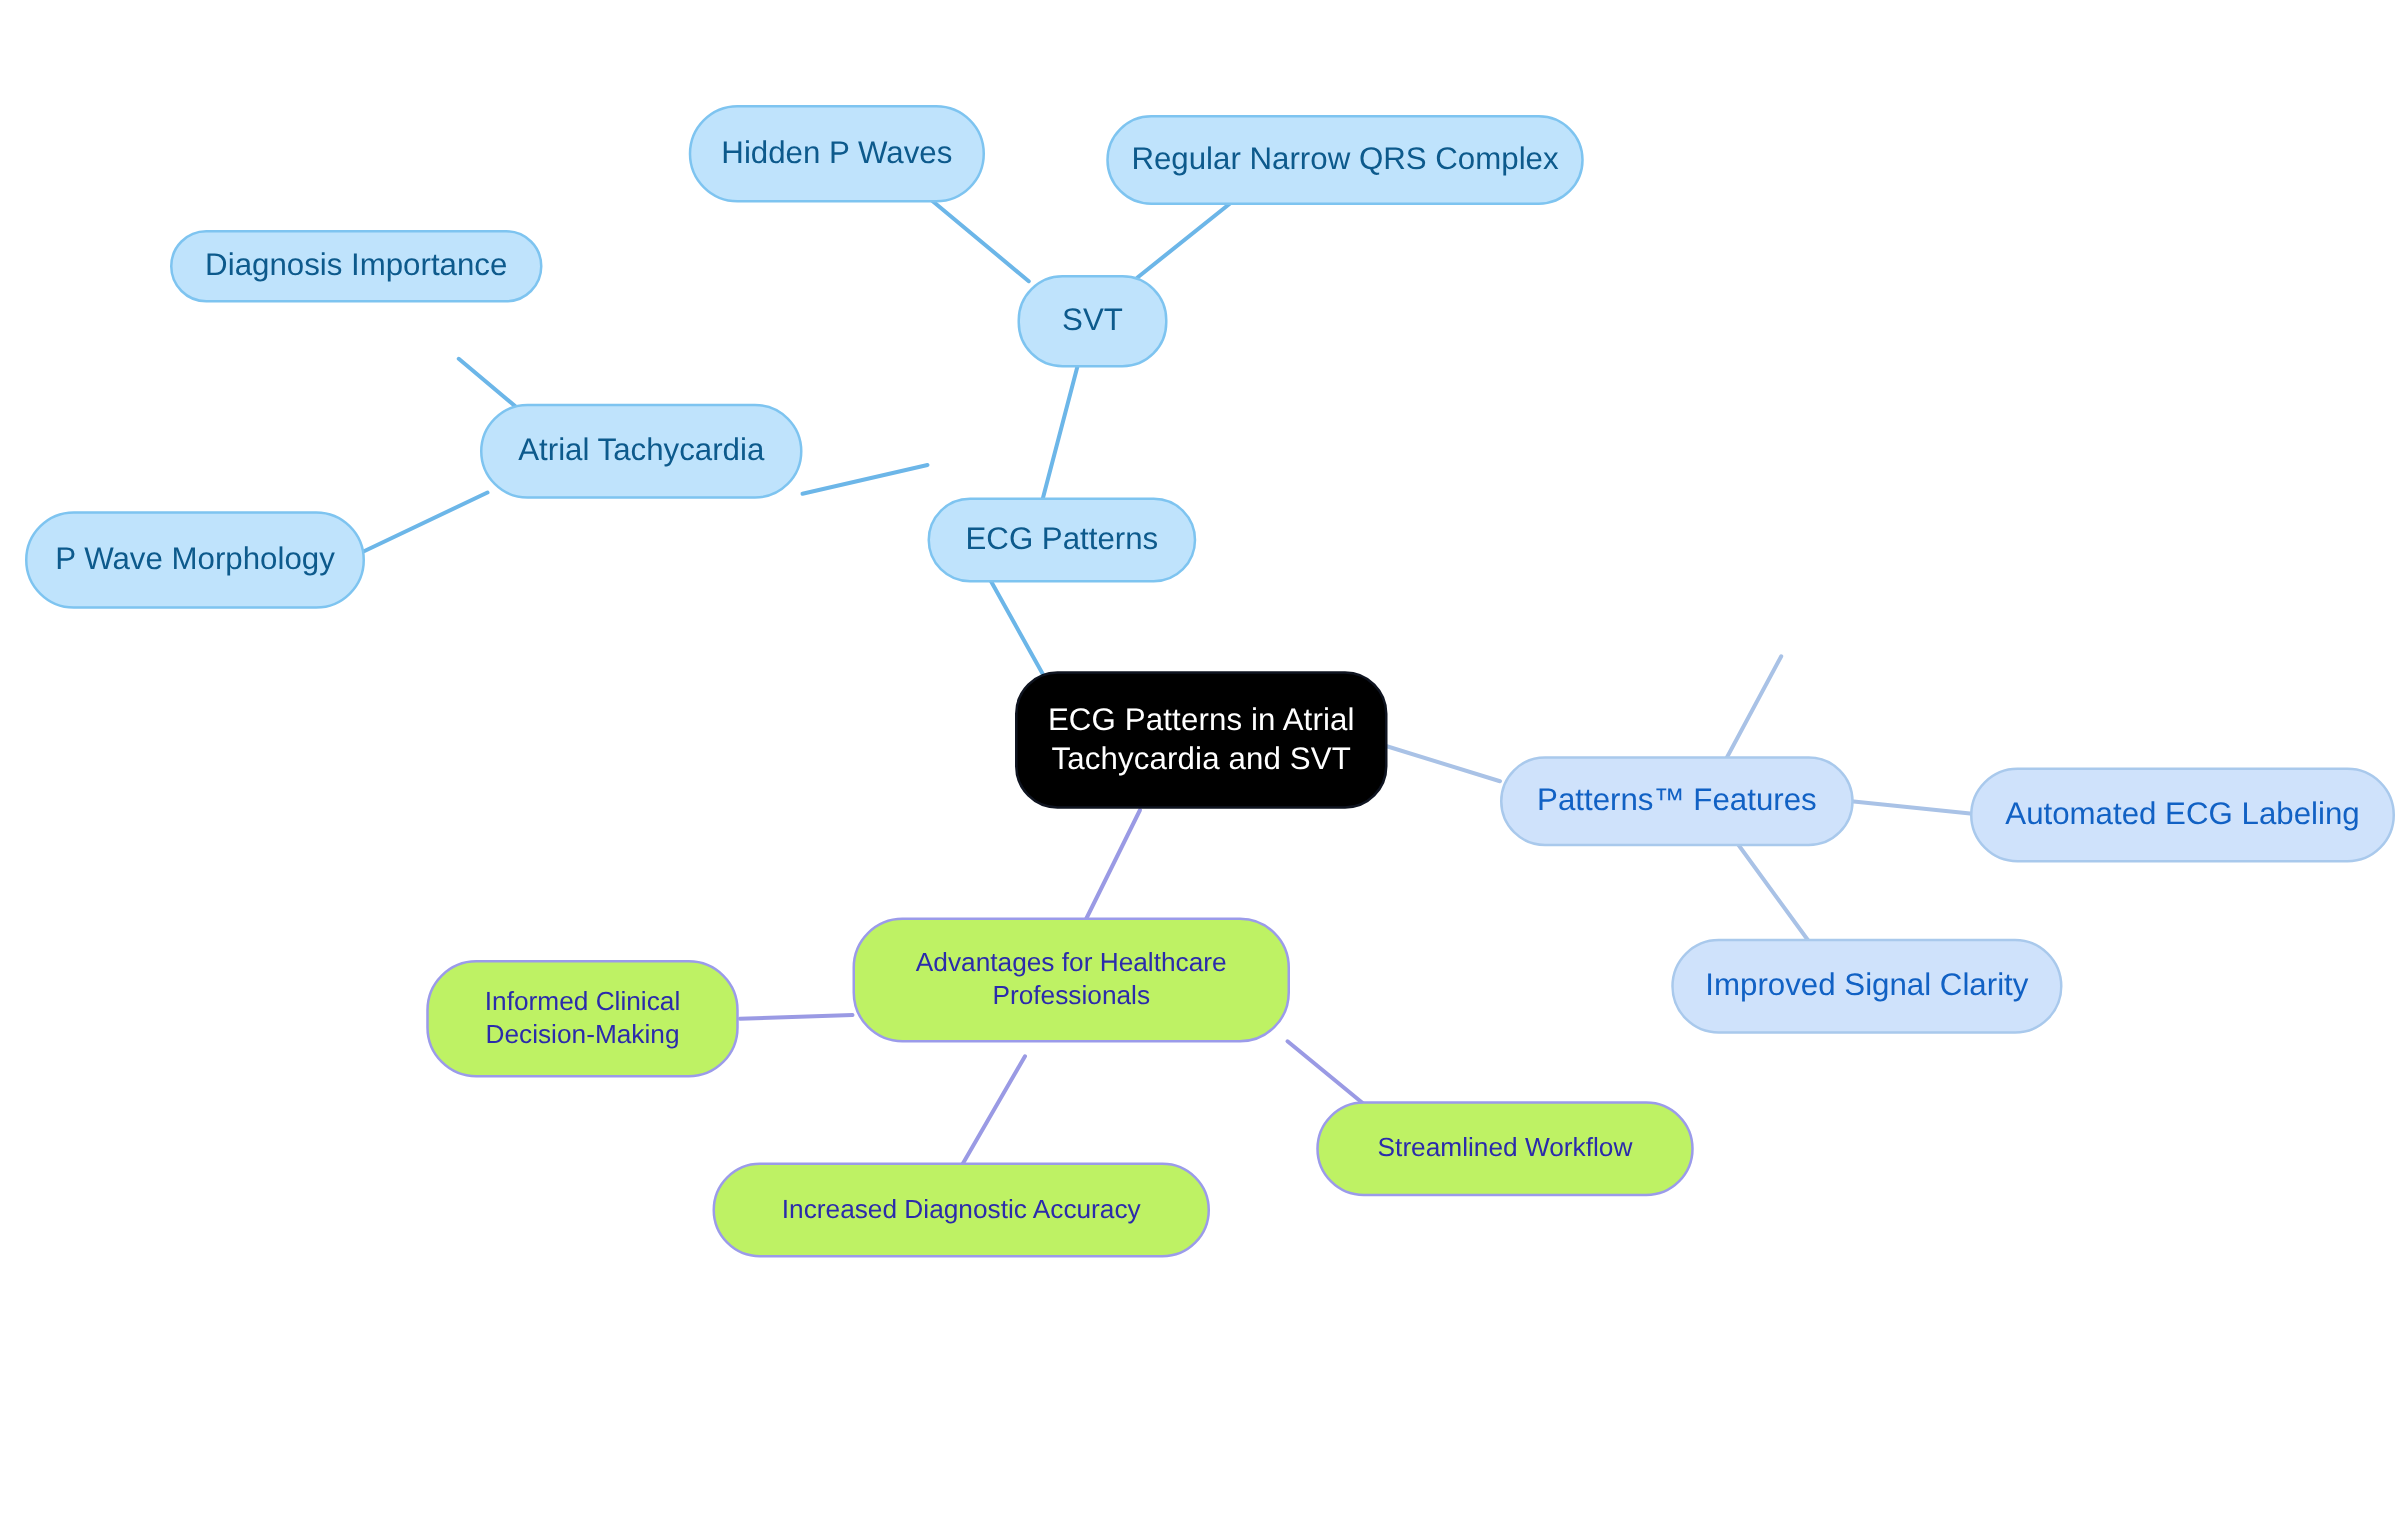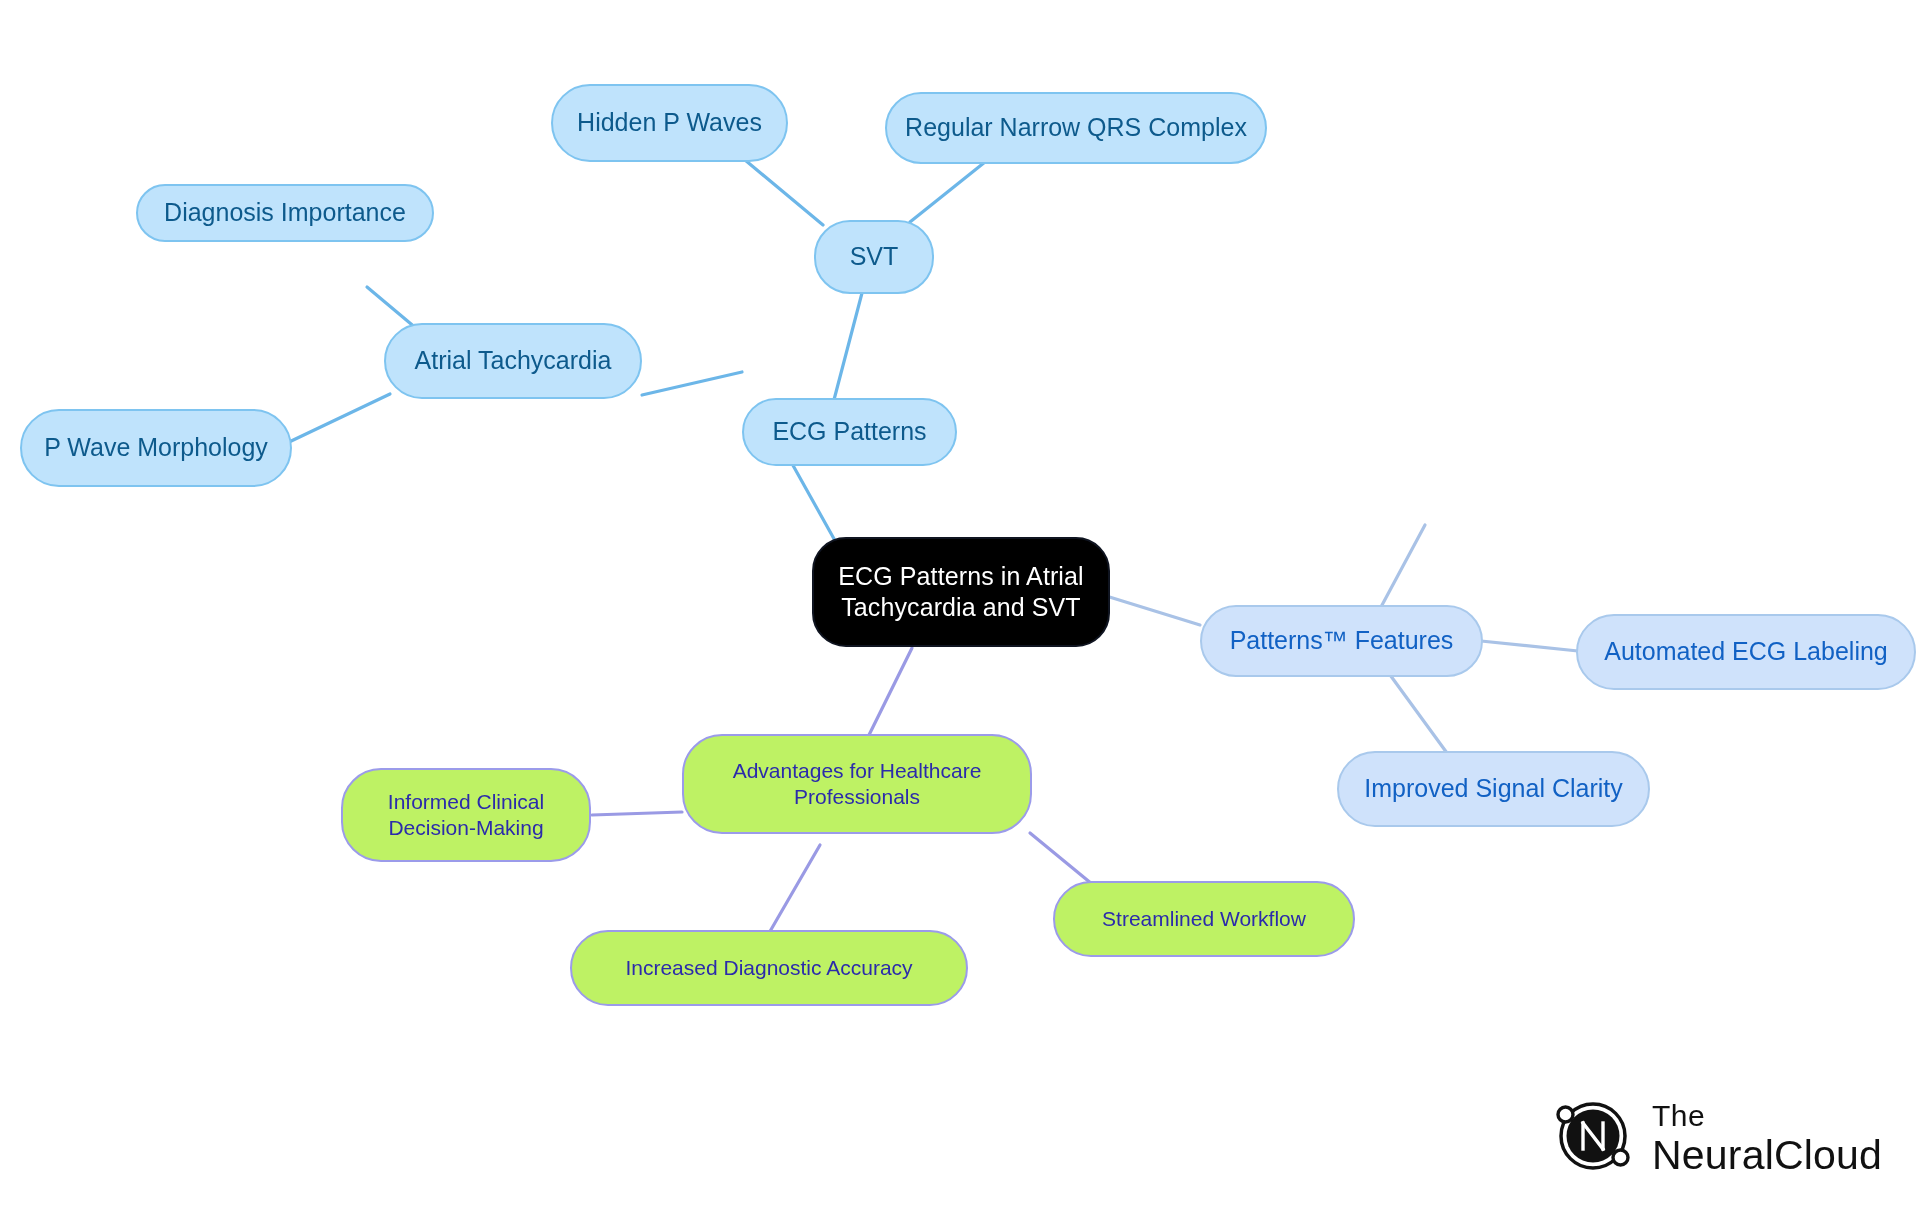--- a/index.html
+++ b/index.html
@@ -171,38 +171,14 @@
   <div class="node purple" style="left:682px; top:734px; width:350px; height:100px;">Advantages for Healthcare
 Professionals</div>
 
   <div class="node purple" style="left:341px; top:768px; width:250px; height:94px;">Informed Clinical
 Decision-Making</div>
 
   <div class="node purple" style="left:570px; top:930px; width:398px; height:76px;">Increased Diagnostic Accuracy</div>
 
   <div class="node purple" style="left:1053px; top:881px; width:302px; height:76px;">Streamlined Workflow</div>
 
-  <div id="logo">
-    <span class="mark">
-      <svg width="82" height="82" viewBox="0 0 82 82" aria-hidden="true">
-
-        <circle cx="41" cy="41" r="32" fill="none" stroke="#111111" stroke-width="3.5"></circle>
-
-        <circle cx="41" cy="41" r="26.5" fill="#111111"></circle>
-
-        <g stroke="#ffffff" stroke-width="3.4" fill="none" stroke-linecap="square">
-          <line x1="31" y1="54" x2="31" y2="28"></line>
-          <line x1="51" y1="54" x2="51" y2="28"></line>
-          <line x1="31" y1="28" x2="51" y2="54"></line>
-        </g>
-
-        <circle cx="13.5" cy="19.5" r="7.5" fill="#ffffff" stroke="#111111" stroke-width="3.4"></circle>
-
-        <circle cx="68.5" cy="62.5" r="7.5" fill="#ffffff" stroke="#111111" stroke-width="3.4"></circle>
-      </svg>
-    </span>
-    <span class="wordmark">
-      <span class="l1">The</span>
-      <span class="l2">NeuralCloud</span>
-    </span>
-  </div>
 
 </div>
 
 </body></html>

